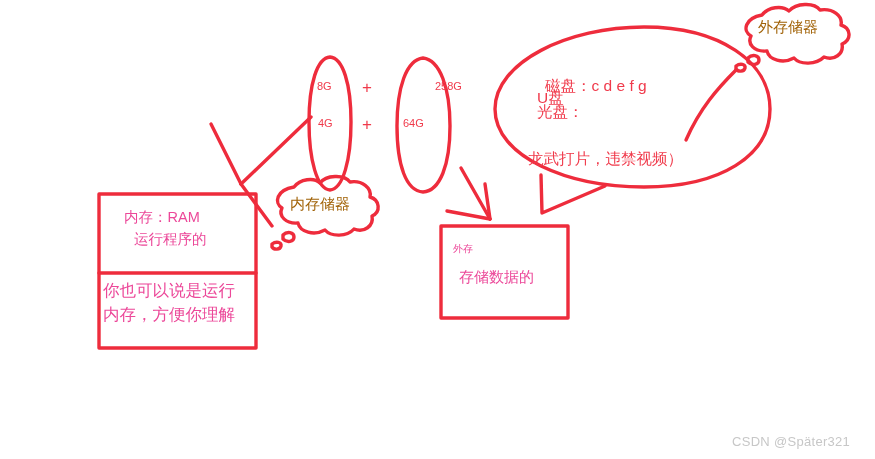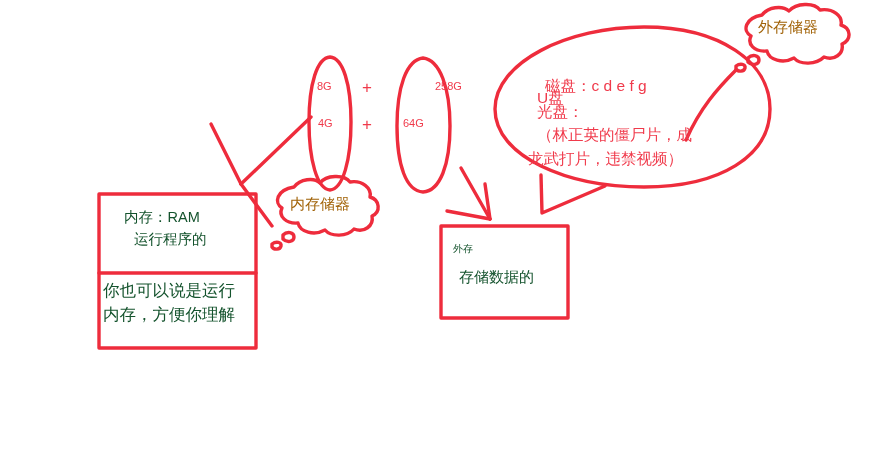--- a/index.html
+++ b/index.html
@@ -34,21 +34,21 @@
     font-size: 17px;
   }
   .cloud-label {
     position: absolute;
     color: #a16207;
     font-size: 15px;
     white-space: pre;
   }
   .box-text {
     position: absolute;
-    color: #14532d;
+    color: #ec4899;
     white-space: pre;
     line-height: 1.45;
   }
   .bubble-text {
     position: absolute;
     color: #f03a4b;
     white-space: pre;
     line-height: 1.52;
     font-size: 15.5px;
   }
@@ -139,17 +139,17 @@
 
   <div class="box-text" style="left:103px; top:279px; font-size:16.5px;">你也可以说是运行</div>
   <div class="box-text" style="left:103px; top:303px; font-size:16.5px;">内存，方便你理解</div>
 
   <div class="box-text" style="left:453px; top:243px; font-size:10px;font-family:Liberation Mono, monospace;">外存</div>
   <div class="box-text" style="left:459px; top:266px; font-size:15px;">存储数据的</div>
 
   <div class="bubble-text" style="left:537px; top:48px;margin-top:38px;">U盘</div>
   <div class="bubble-text" style="left:537px; top:74px;margin-left:8px;">磁盘：c d e f g</div>
   <div class="bubble-text" style="left:537px; top:100px;">光盘：</div>
-  <div class="bubble-text" style="left:537px; top:123px;">（林正英的僵尸片，成</div>
   <div class="bubble-text" style="left:528px; top:147px;">龙武打片，违禁视频）</div>
 
+  <div class="watermark">CSDN @Später321</div>
 
 </div>
 
 </body></html>

